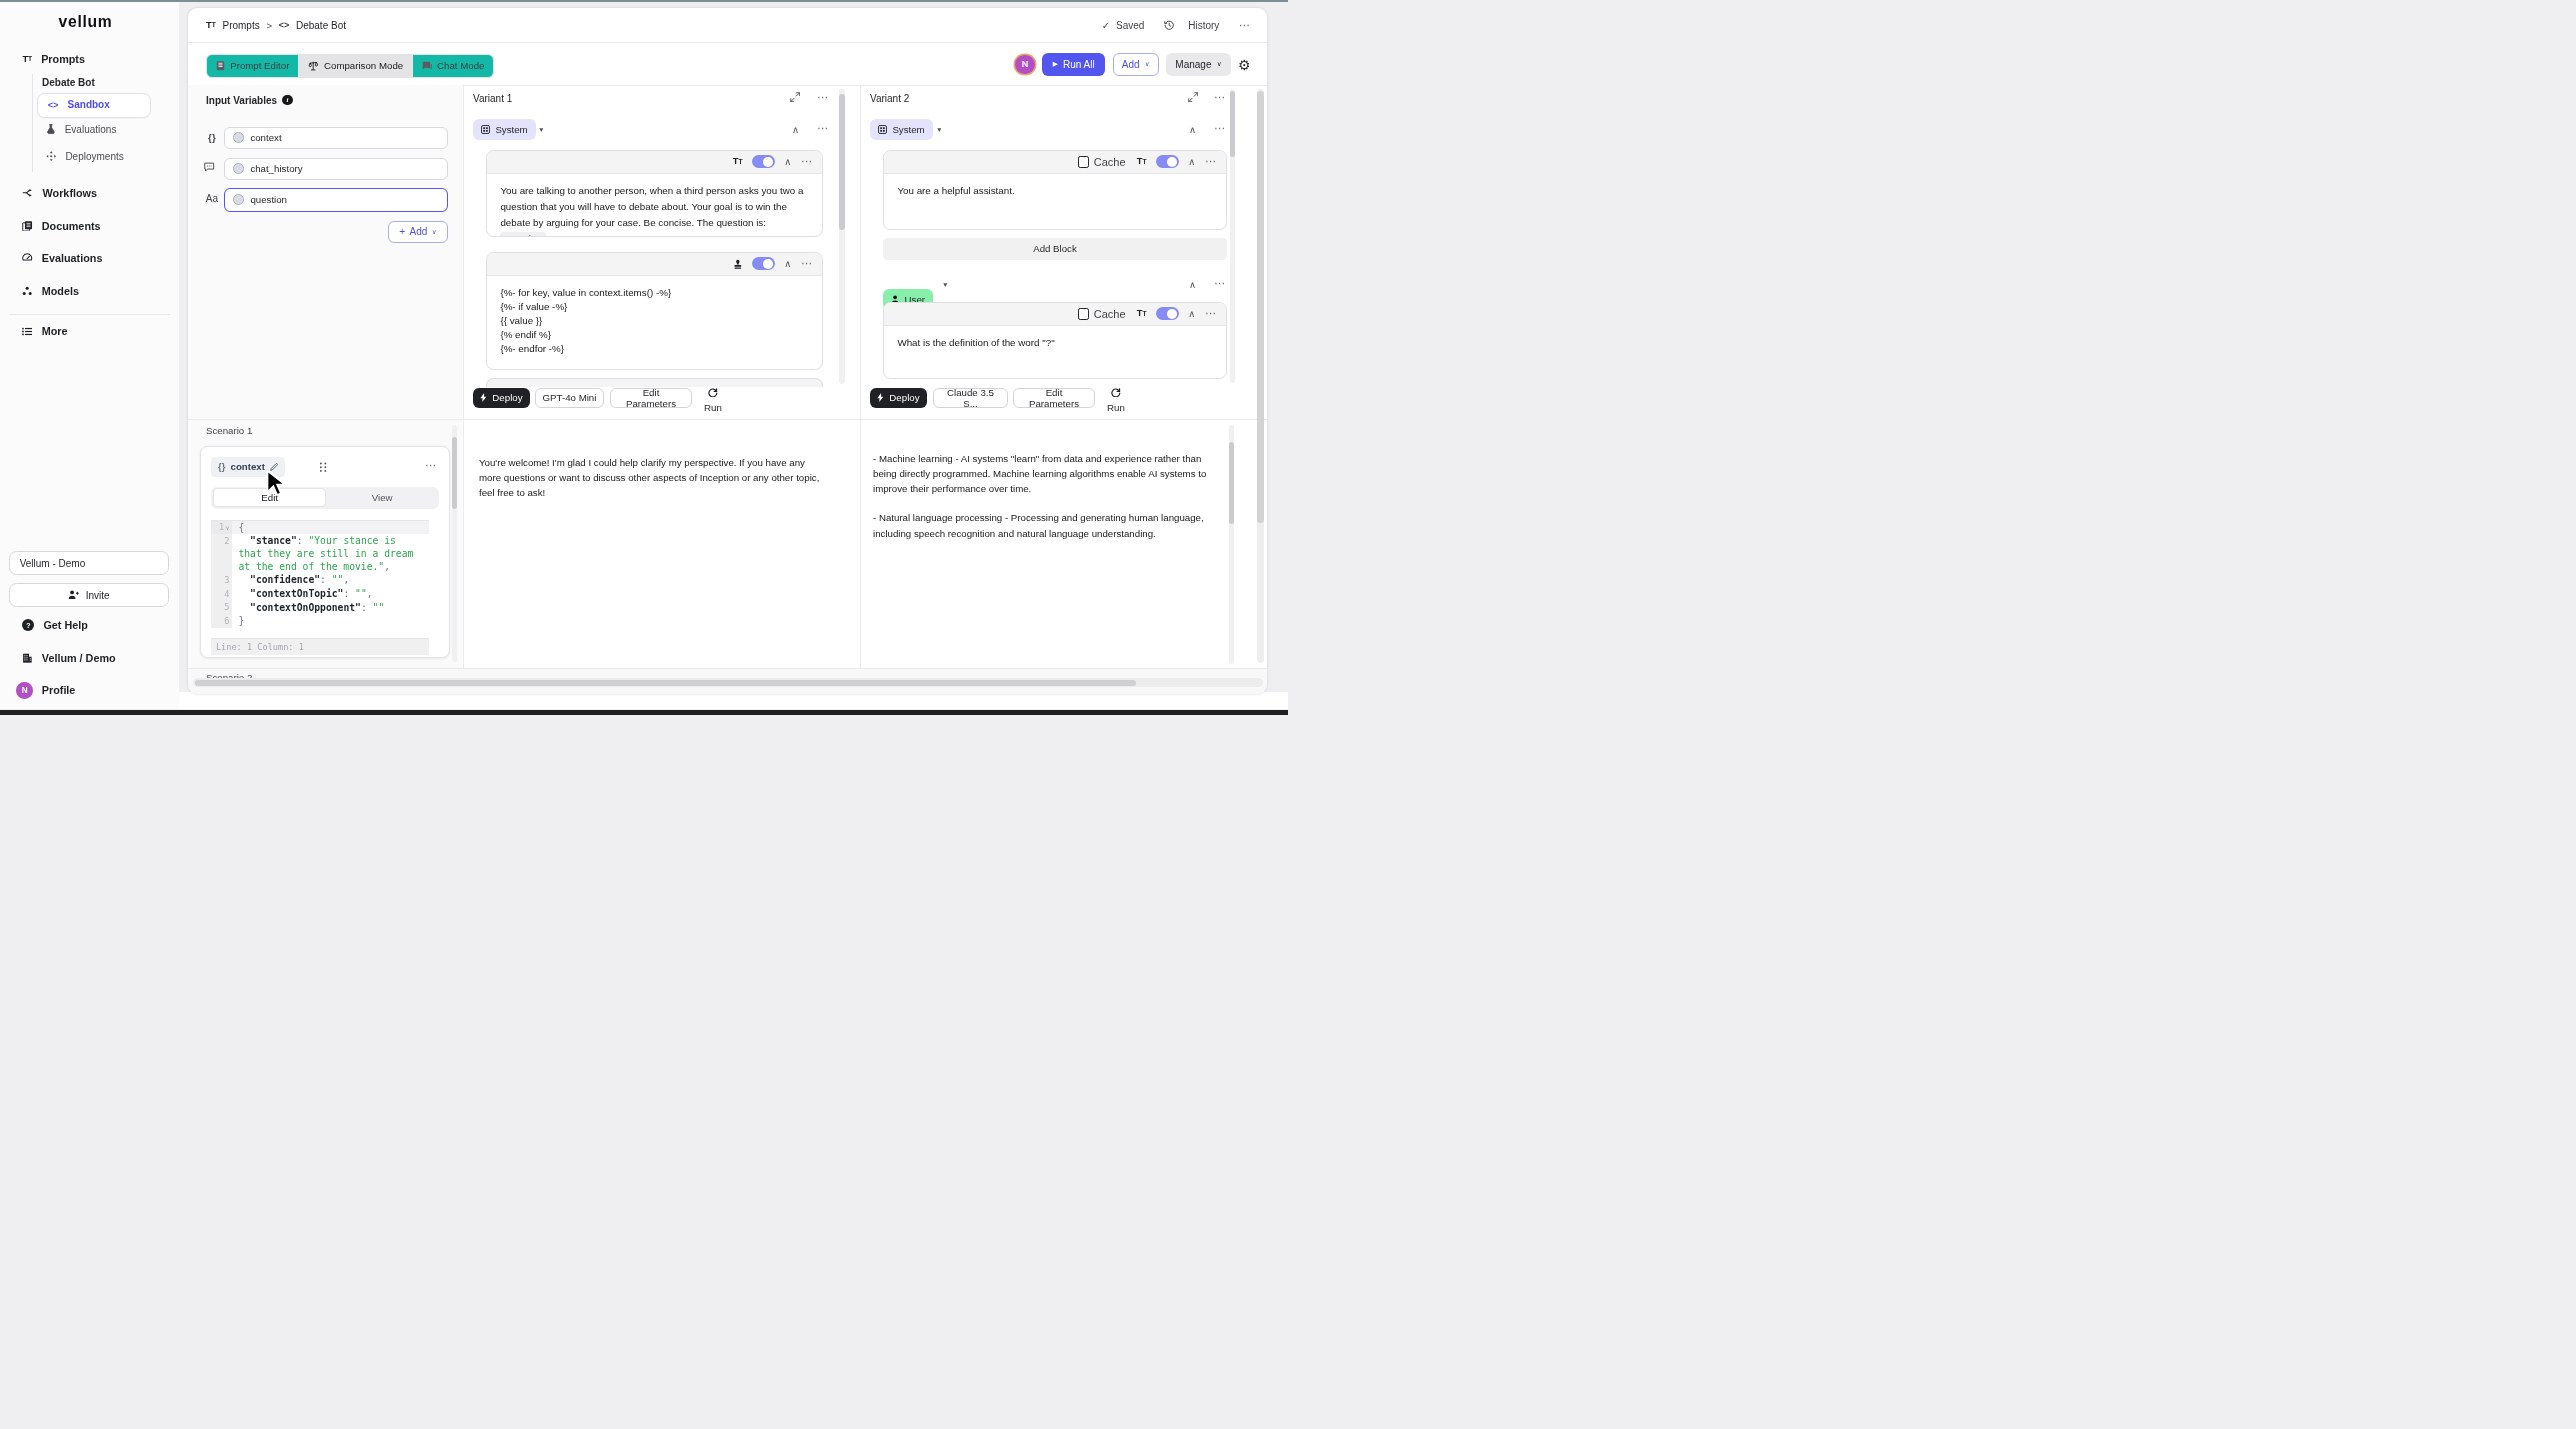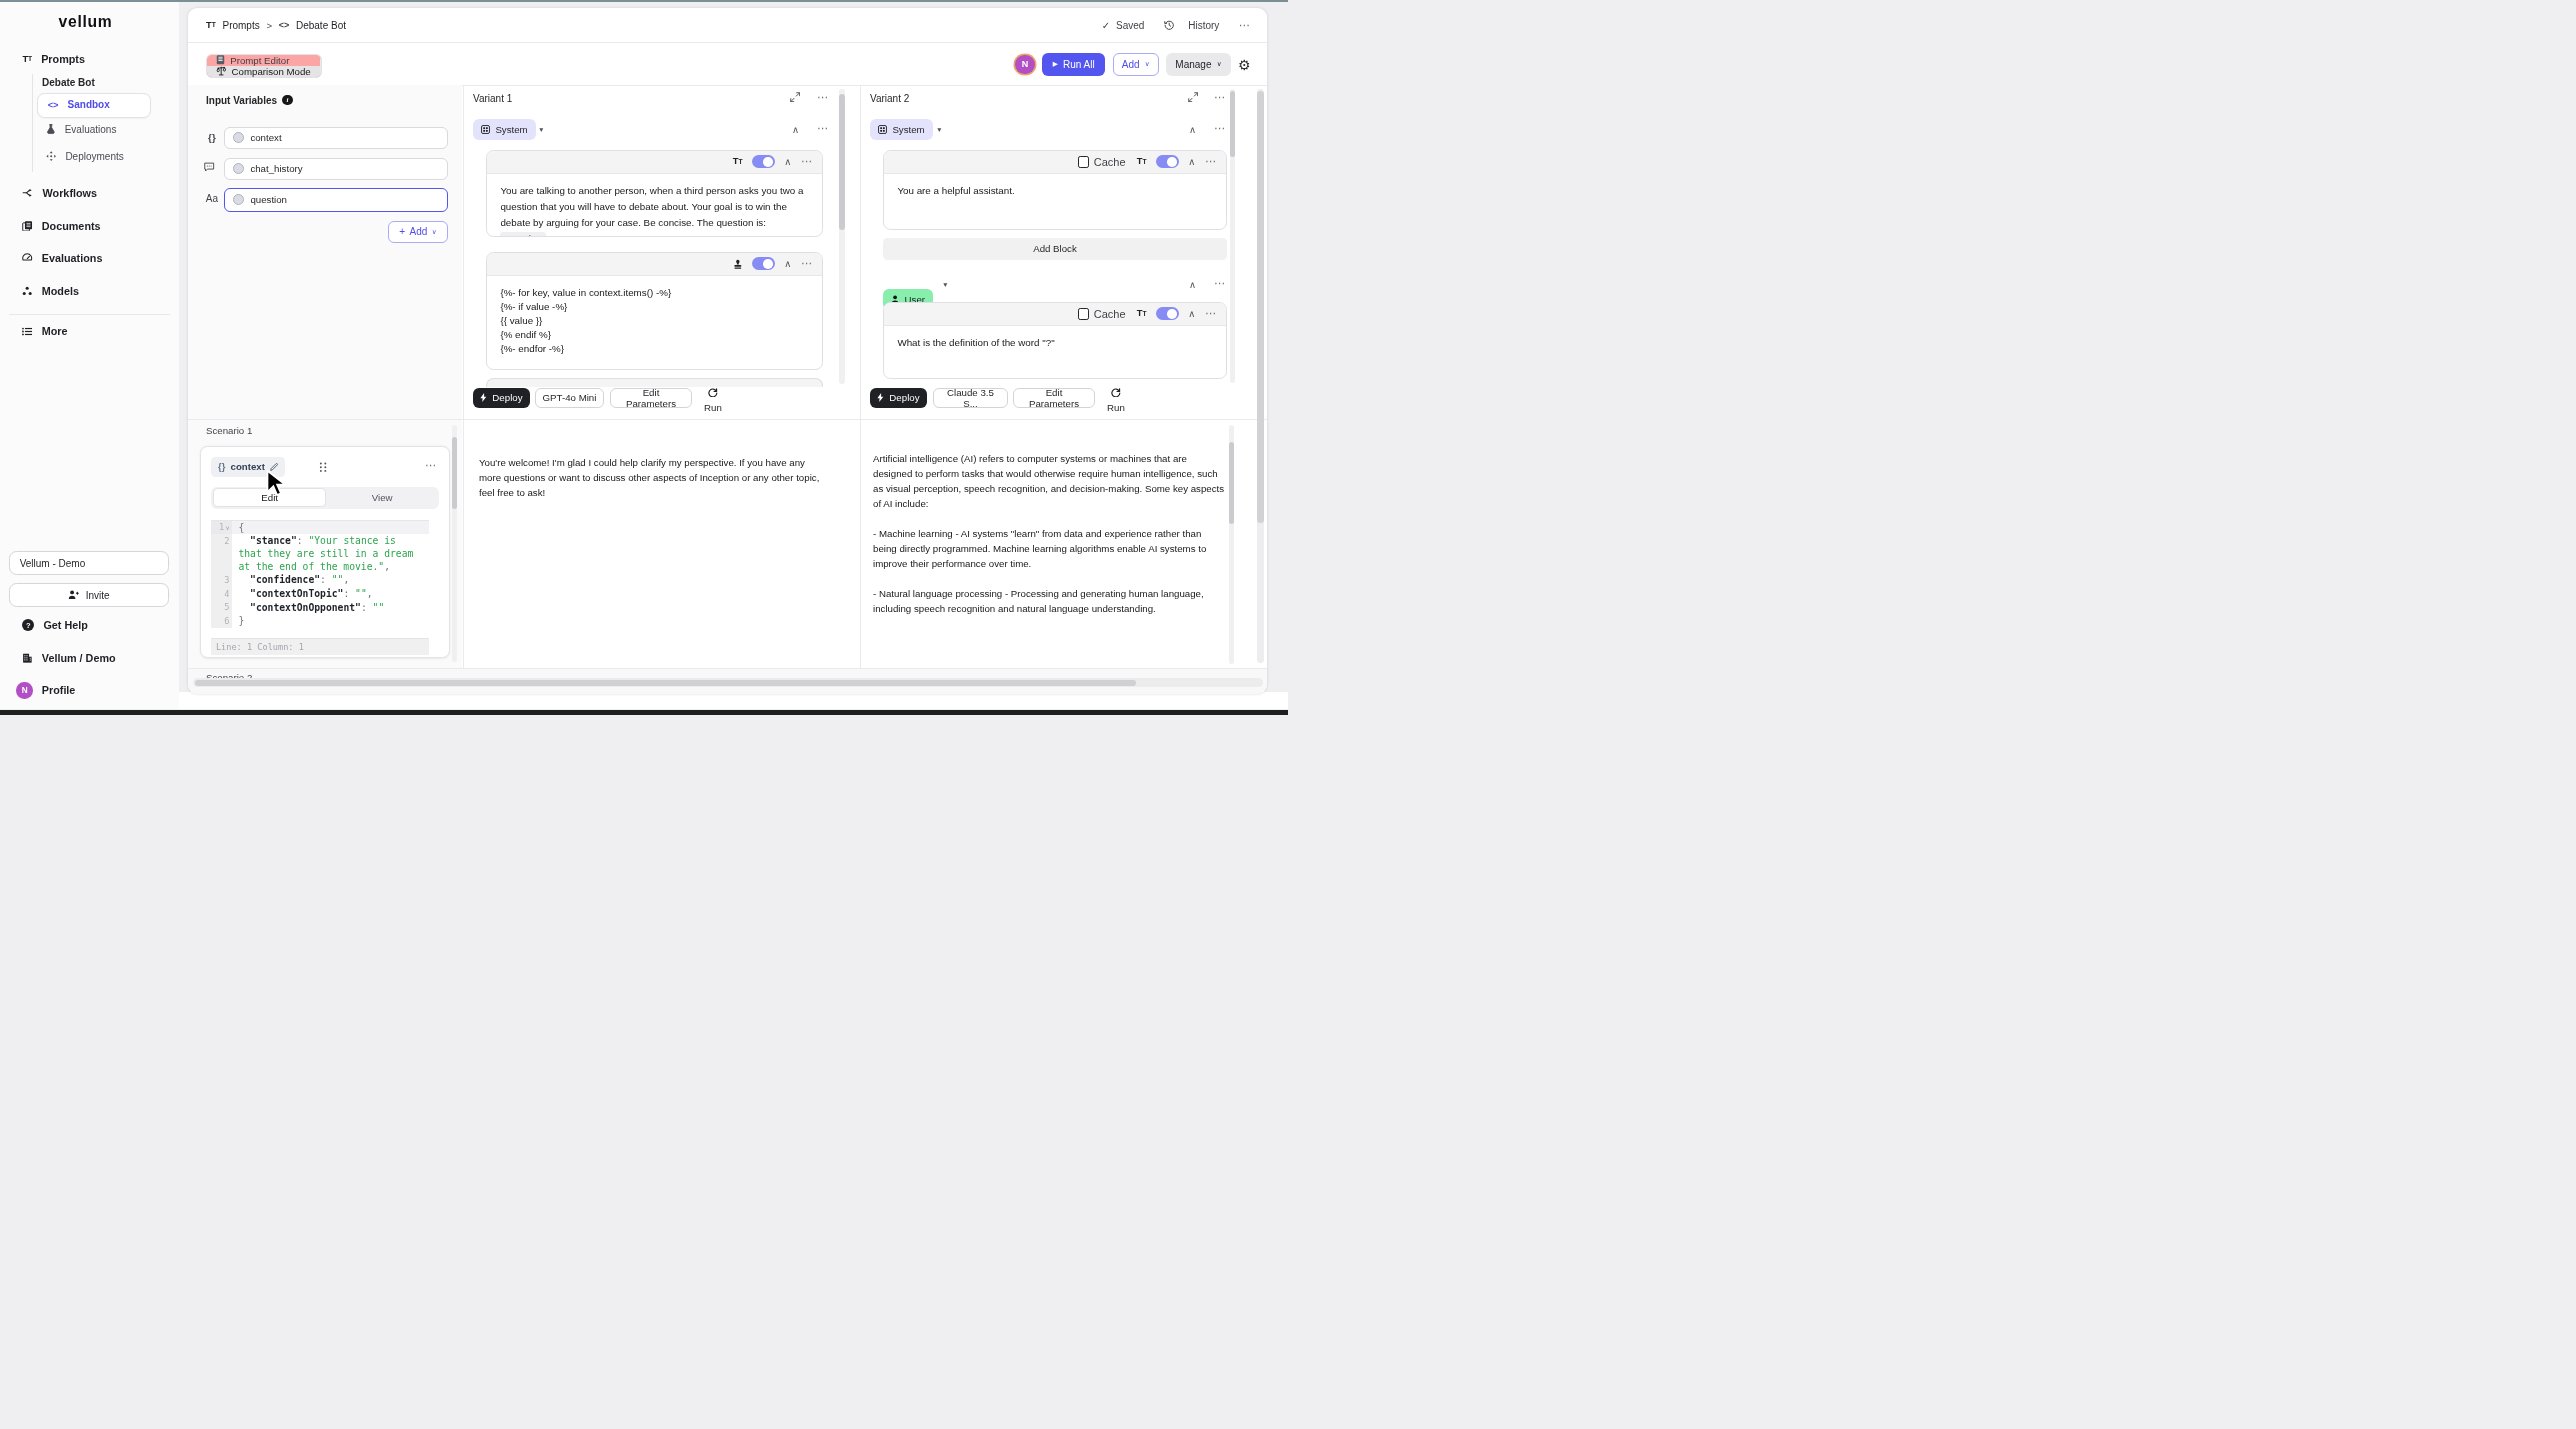--- a/index.html
+++ b/index.html
@@ -29,21 +29,21 @@
   .vdiv{position:absolute;top:77px;width:0.7px;height:583px;background:#EAEAEC;}
   .leftpanel{position:absolute;left:0;top:77px;width:274px;height:583px;background:#FAFAFB;}
   .s2row{position:absolute;left:0;top:660px;width:1079px;height:25px;background:#F8F8F9;border-top:0.7px solid #EAEAEC;border-radius:0 0 9px 9px;}
 
   .bc{font-size:10px;color:#1F2024;}
   .bc-sep{color:#52525B;font-size:9.7px;}
   .muted{color:#3F3F46;}
   .dots{color:#6B6B72;font-size:11.2px;letter-spacing:0.7px;}
 
   
-  .tabs{position:absolute;left:18px;top:46px;height:22.4px;display:flex;align-items:stretch;border:0.7px solid #E2E2E6;border-radius:6px;background:#fca5a5;overflow:hidden;flex-direction:column;}
+  .tabs{position:absolute;left:18px;top:46px;height:22.4px;display:flex;align-items:stretch;border:0.7px solid #E2E2E6;border-radius:6px;background:#14b8a6;overflow:hidden;}
   .tab{display:flex;align-items:center;gap:5.2px;padding:0 9px;font-size:9.7px;color:#3F3F46;border-right:0.7px solid #E9E9EB;}
   .tab:last-child{border-right:none;}
   .tab.active{background:#E4E4E7;color:#18181B;font-weight:500;}
 
   .toolbar-right{position:absolute;right:16.4px;top:43px;height:28px;display:flex;align-items:center;gap:7.5px;}
   .avatar-t{width:19.4px;height:19.4px;border-radius:50%;background:#B14FC4;color:#fff;font-size:9px;font-weight:600;display:flex;align-items:center;justify-content:center;box-shadow:0 0 0 1.5px #F0A468;}
   .btn{display:flex;align-items:center;justify-content:center;gap:5.2px;height:22.4px;border-radius:6px;font-size:10px;box-sizing:border-box;}
   .btn-primary{background:#5356EE;color:#fff;padding:0 10.4px;}
   .btn-outline-indigo{border:0.7px solid #A9ABF4;color:#4F4DE8;background:#fff;padding:0 8.2px;}
   .btn-gray{background:#E9E9EB;color:#1F2024;padding:0 9px;}
@@ -556,21 +556,20 @@
             <path d="M11.5 1v3.4H8.1"></path>
           </svg>
       </span>
       <span>Run</span>
     </span>
 
     <div class="sb-track" style="left:1042px;top:81px;width:5.2px;height:294px;"></div>
     <div class="sb-thumb" style="left:1042px;top:83px;width:5.2px;height:66px;"></div>
 
     <div class="outtext" style="left:685px;top:443px;width:353px;" id="v2-output">
-        <p class="outp">Artificial intelligence (AI) refers to computer systems or machines that are designed to perform tasks that would otherwise require human intelligence, such as visual perception, speech recognition, and decision-making. Some key aspects of AI include:</p>
         <p class="outp">- Machine learning - AI systems "learn" from data and experience rather than being directly programmed. Machine learning algorithms enable AI systems to improve their performance over time.</p>
         <p class="outp">- Natural language processing - Processing and generating human language, including speech recognition and natural language understanding.</p>
       </div>
     <div class="sb-track" style="left:1041px;top:417px;width:5.2px;height:239px;"></div>
     <div class="sb-thumb" style="left:1041px;top:434px;width:5.2px;height:82px;"></div>
 
     <div class="sb-track" style="left:1069px;top:81px;width:6.7px;height:574px;background:#EDEDEF;"></div>
     <div class="sb-thumb" style="left:1069px;top:83px;width:6.7px;height:432px;background:#D2D2D5;"></div>
 
     <div class="sc-label" style="top:417px;">Scenario 1</div>

